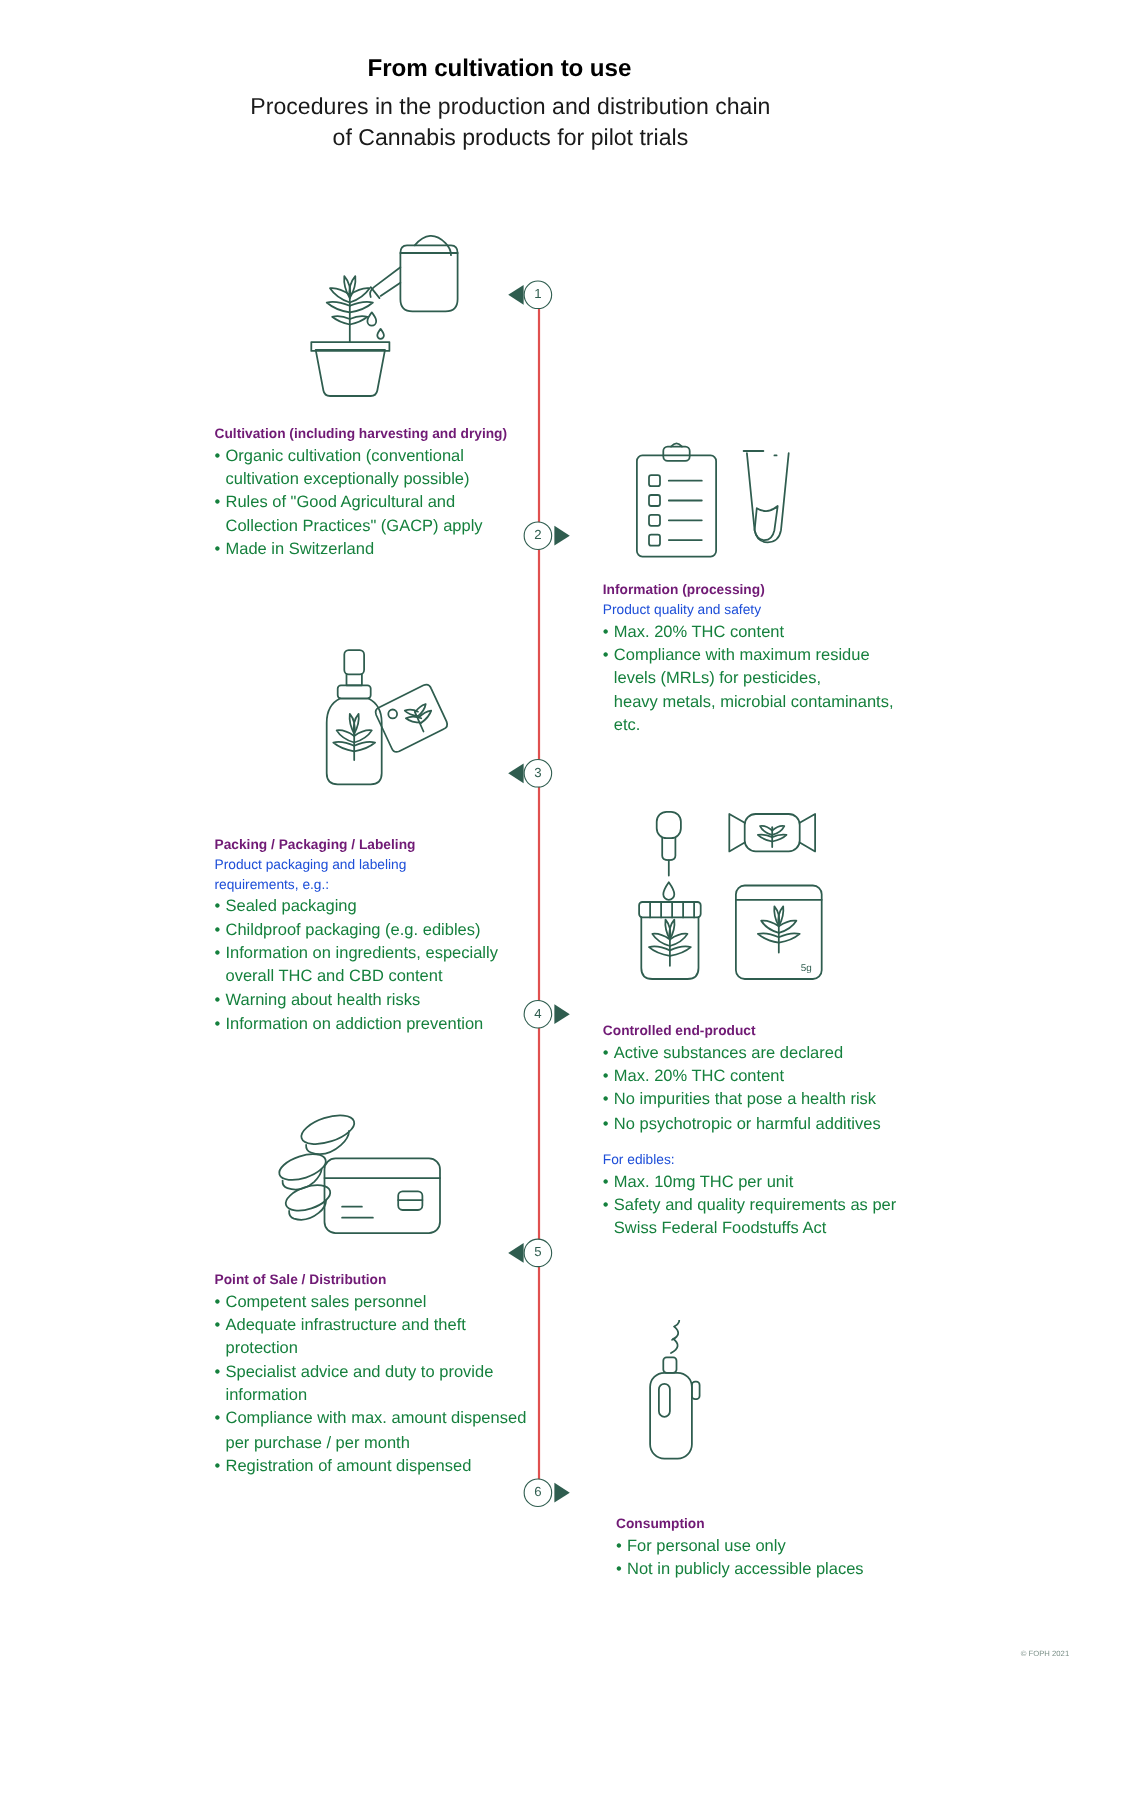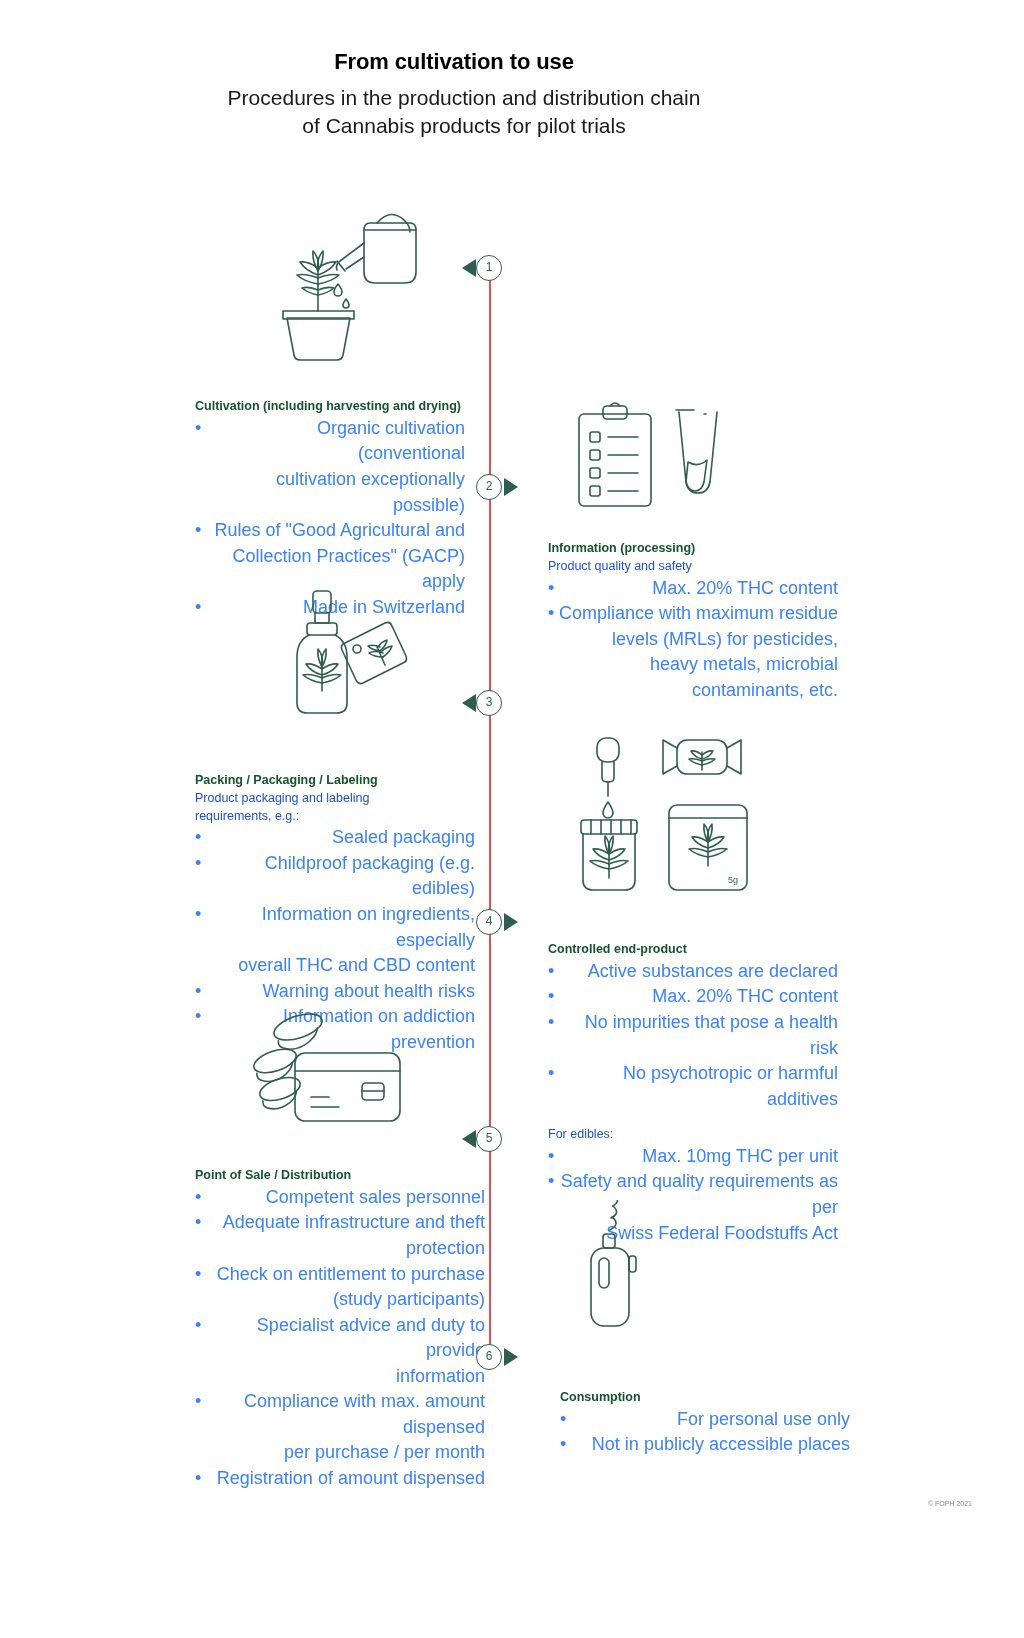--- a/index.html
+++ b/index.html
@@ -79,43 +79,41 @@
     border-top: 9px solid transparent;
     border-bottom: 9px solid transparent;
     border-right: 14px solid #2f5d4f;
   }
 
   
   .block { position: absolute; }
   .block-title {
     font-size: 12.5px;
     font-weight: bold;
-    color: #14532d;
+    color: #701a75;
     line-height: 1.35;
     margin-bottom: 1px;
-    margin-top: 12px;
   }
   .block-sub {
     font-size: 12.5px;
     color: #1d4ed8;
     line-height: 1.42;
   }
   ul.bullets {
     list-style: none;
     margin: 0;
     padding: 0;
   }
   ul.bullets li {
-    font-size: 18px;
-    color: #3b82f6;
+    font-size: 15px;
+    color: #15803d;
     line-height: 1.42;
     padding-left: 10px;
     position: relative;
     white-space: pre-line;
-    text-align: right;
   }
   ul.bullets li::before {
     content: "\2022";
     position: absolute;
     left: 0;
     top: 0;
   }
   .spacer { height: 14px; }
 
   
@@ -361,22 +359,20 @@
   </svg>
 </div>
 <div class="node" style="left:476px; top:1126px;">5</div>
 <div class="node-arrow arrow-left" style="left:462px; top:1130px;"></div>
 
 <div class="block" style="left:195px; top:1155px; width:290px;">
   <div class="block-title">Point of Sale / Distribution</div>
   <ul class="bullets">
     <li>Competent sales personnel</li>
     <li>Adequate infrastructure and theft protection</li>
-    <li>Check on entitlement to purchase
-(study participants)</li>
     <li>Specialist advice and duty to provide
 information</li>
     <li>Compliance with max. amount dispensed
 per purchase / per month</li>
     <li>Registration of amount dispensed</li>
   </ul>
 </div>
 
 <div class="icon" style="left:575px; top:1200px;">
   <svg width="90" height="150" viewBox="0 0 90 150" fill="none" stroke="#2f5d4f" stroke-width="1.6" stroke-linecap="round" stroke-linejoin="round">

